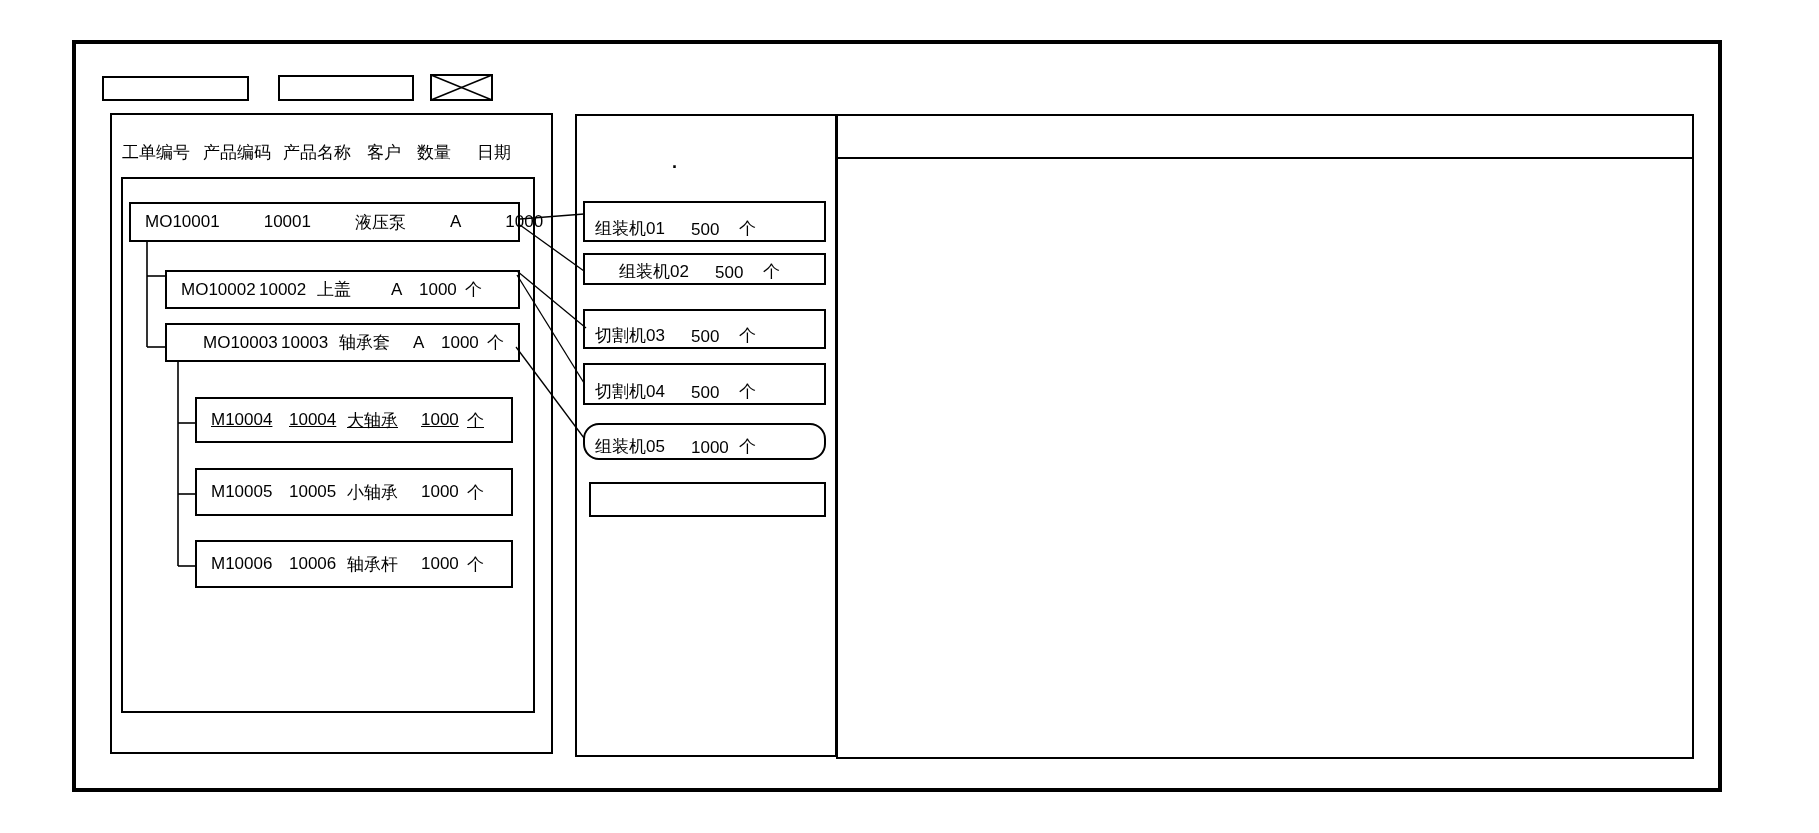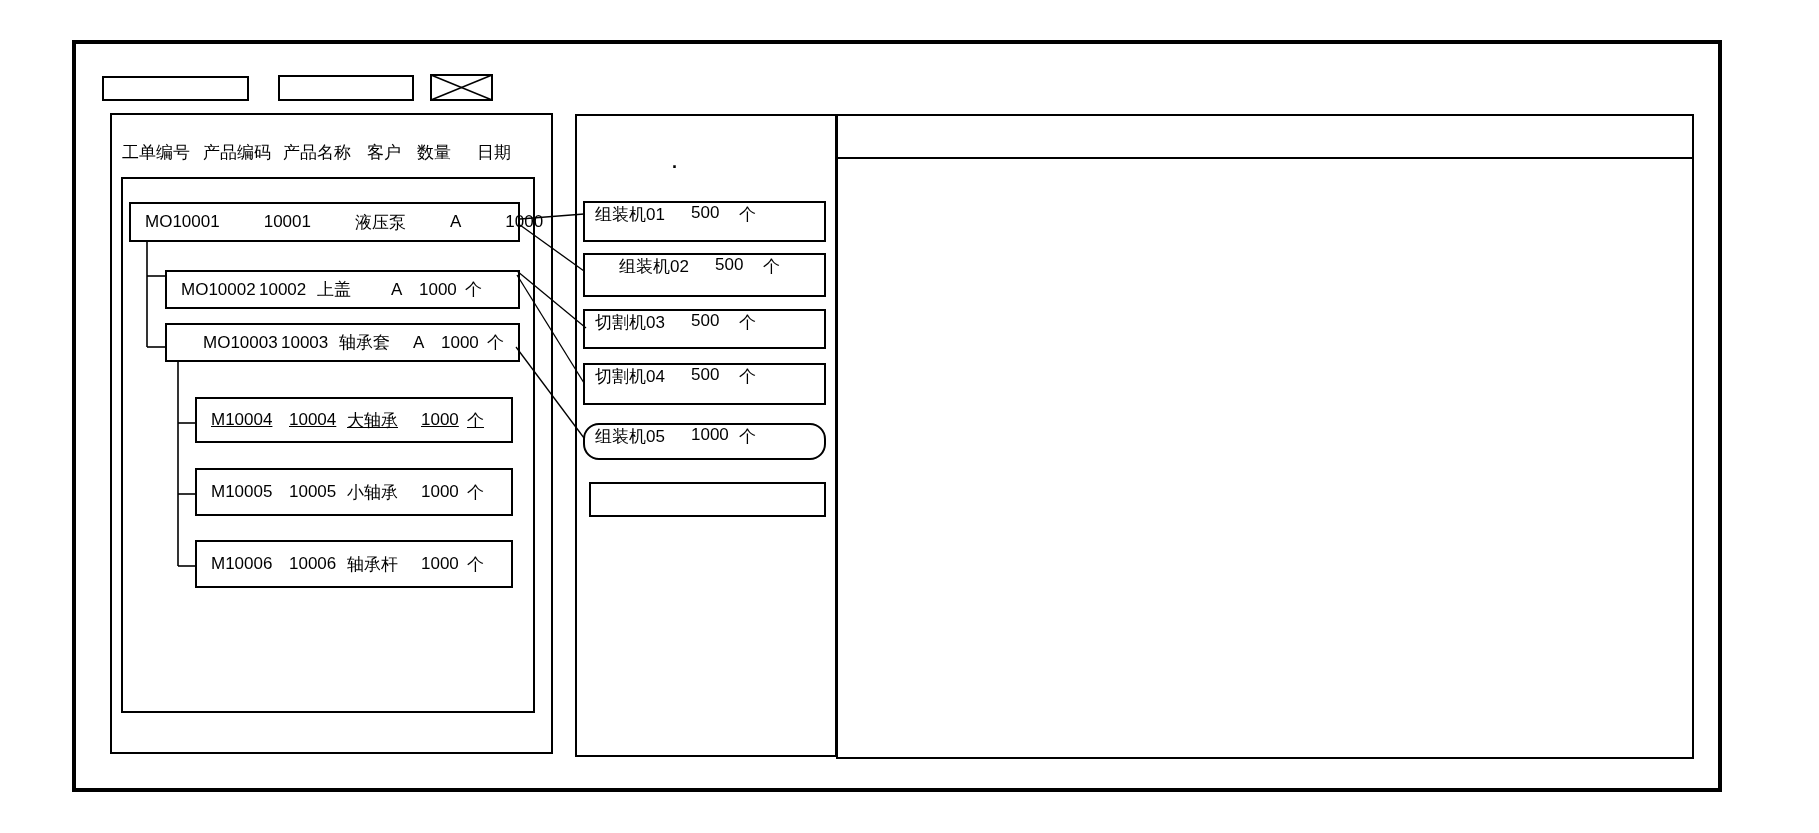--- a/index.html
+++ b/index.html
@@ -25,26 +25,26 @@
         padding-left:14px;font-size:17px;white-space:nowrap;z-index:5;}
   .trow span{display:inline-block;}
   .c-wo{width:78px}.c-code{width:58px}.c-name{width:74px}.c-cust{width:28px}.c-qty{width:46px}
   .trow span:empty{display:none;}
   .r1{left:129px;top:202px;width:391px;height:40px;gap:44px;}
   .r2{left:165px;top:258px;width:355px;height:39px;margin-top:12px;}
   .r3{left:165px;top:323px;width:355px;height:39px;padding-left:36px;}
   .r4{left:195px;top:397px;width:318px;height:46px;text-decoration:underline;}
   .r5{left:195px;top:468px;width:318px;height:48px;}
   .r6{left:195px;top:540px;width:318px;height:48px;}
-  .mrow{border:2px solid #000;background:#fff;display:flex;align-items:flex-start;
+  .mrow{border:2px solid #000;background:#fff;display:flex;align-items:flex-end;
         padding-left:10px;font-size:17px;white-space:nowrap;z-index:5;}
   .m-name{display:inline-block;width:96px;}
   .m-qty{display:inline-block;width:48px;}
   .b1{left:583px;top:201px;width:243px;height:41px;}
-  .b2{left:583px;top:253px;width:243px;height:44px;padding-left:34px;}
+  .b2{left:583px;top:253px;width:243px;height:32px;padding-left:34px;}
   .b3{left:583px;top:309px;width:243px;height:40px;}
   .b4{left:583px;top:363px;width:243px;height:42px;}
   .b5{left:583px;top:423px;width:243px;height:37px;border-radius:16px;}
   .b6{left:589px;top:482px;width:237px;height:35px;}
   .dot{left:672px;top:152px;font-size:18px;font-weight:bold;}
   .overlay{left:0;top:0;width:1819px;height:833px;pointer-events:none;z-index:8;}
 </style>
 </head>
 <body>
 

